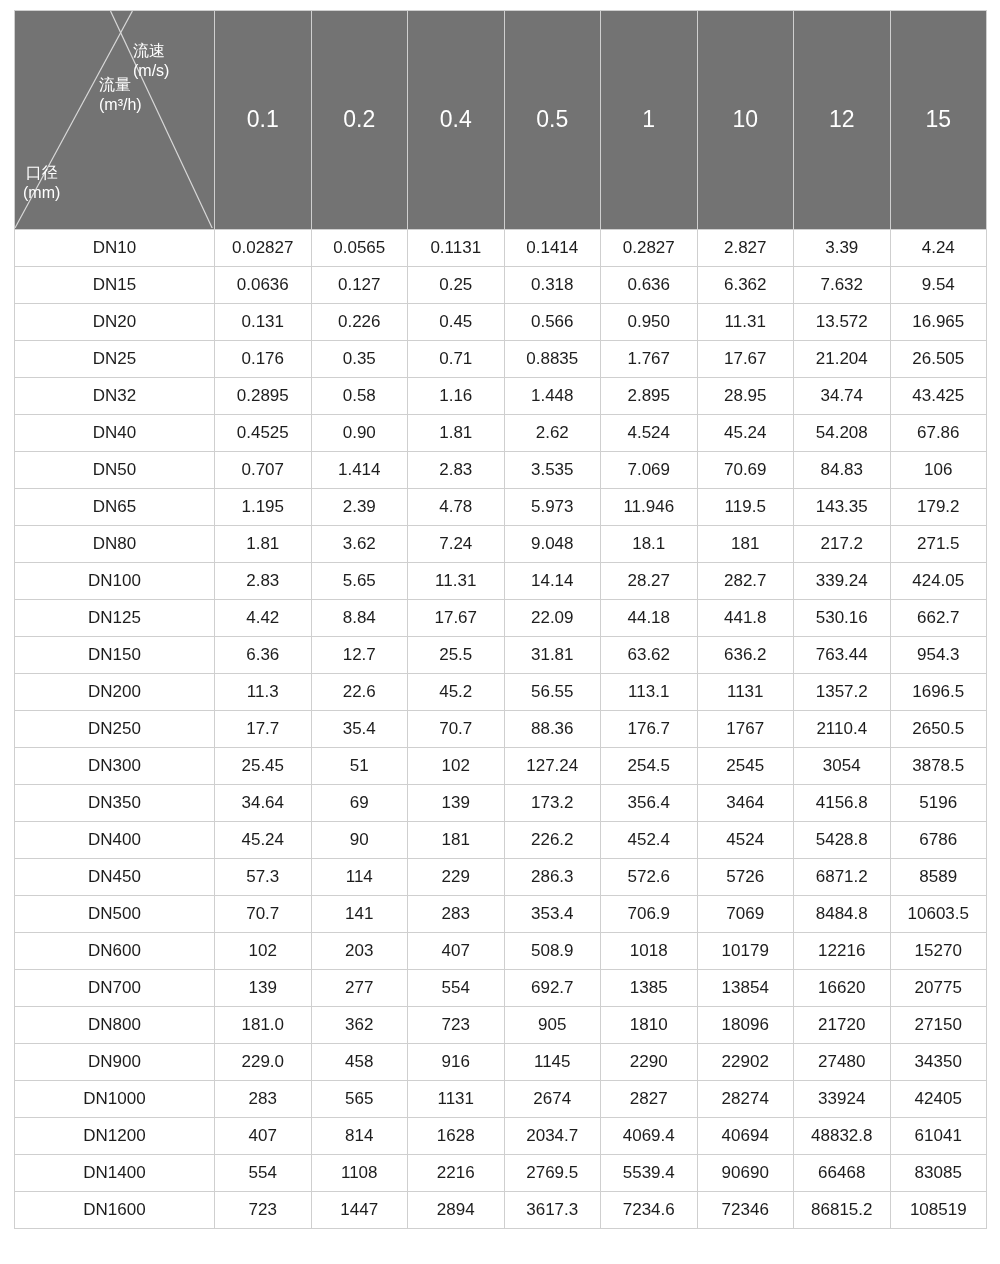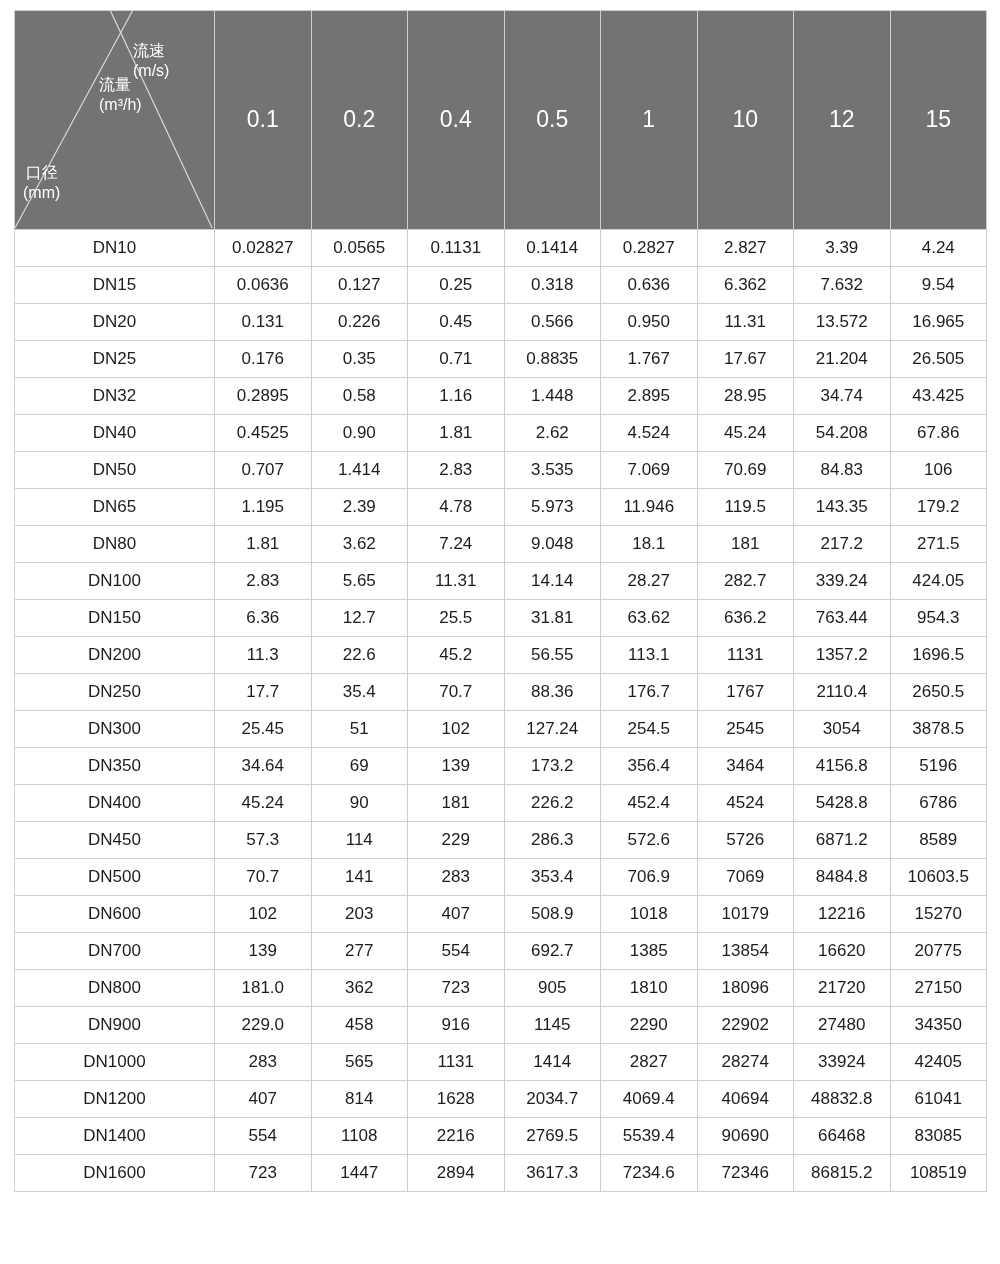--- a/index.html
+++ b/index.html
@@ -239,20 +239,31 @@
           <td class="val">2.83</td>
           <td class="val">5.65</td>
           <td class="val">11.31</td>
           <td class="val">14.14</td>
           <td class="val">28.27</td>
           <td class="val">282.7</td>
           <td class="val">339.24</td>
           <td class="val">424.05</td>
         </tr>
         <tr>
+          <td class="dn">DN125</td>
+          <td class="val">4.42</td>
+          <td class="val">8.84</td>
+          <td class="val">17.67</td>
+          <td class="val">22.09</td>
+          <td class="val">44.18</td>
+          <td class="val">441.8</td>
+          <td class="val">530.16</td>
+          <td class="val">662.7</td>
+        </tr>
+        <tr>
           <td class="dn">DN150</td>
           <td class="val">6.36</td>
           <td class="val">12.7</td>
           <td class="val">25.5</td>
           <td class="val">31.81</td>
           <td class="val">63.62</td>
           <td class="val">636.2</td>
           <td class="val">763.44</td>
           <td class="val">954.3</td>
         </tr>
@@ -375,21 +386,21 @@
           <td class="val">2290</td>
           <td class="val">22902</td>
           <td class="val">27480</td>
           <td class="val">34350</td>
         </tr>
         <tr>
           <td class="dn">DN1000</td>
           <td class="val">283</td>
           <td class="val">565</td>
           <td class="val">1131</td>
-          <td class="val">1414</td>
+          <td class="val">2674</td>
           <td class="val">2827</td>
           <td class="val">28274</td>
           <td class="val">33924</td>
           <td class="val">42405</td>
         </tr>
         <tr>
           <td class="dn">DN1200</td>
           <td class="val">407</td>
           <td class="val">814</td>
           <td class="val">1628</td>

